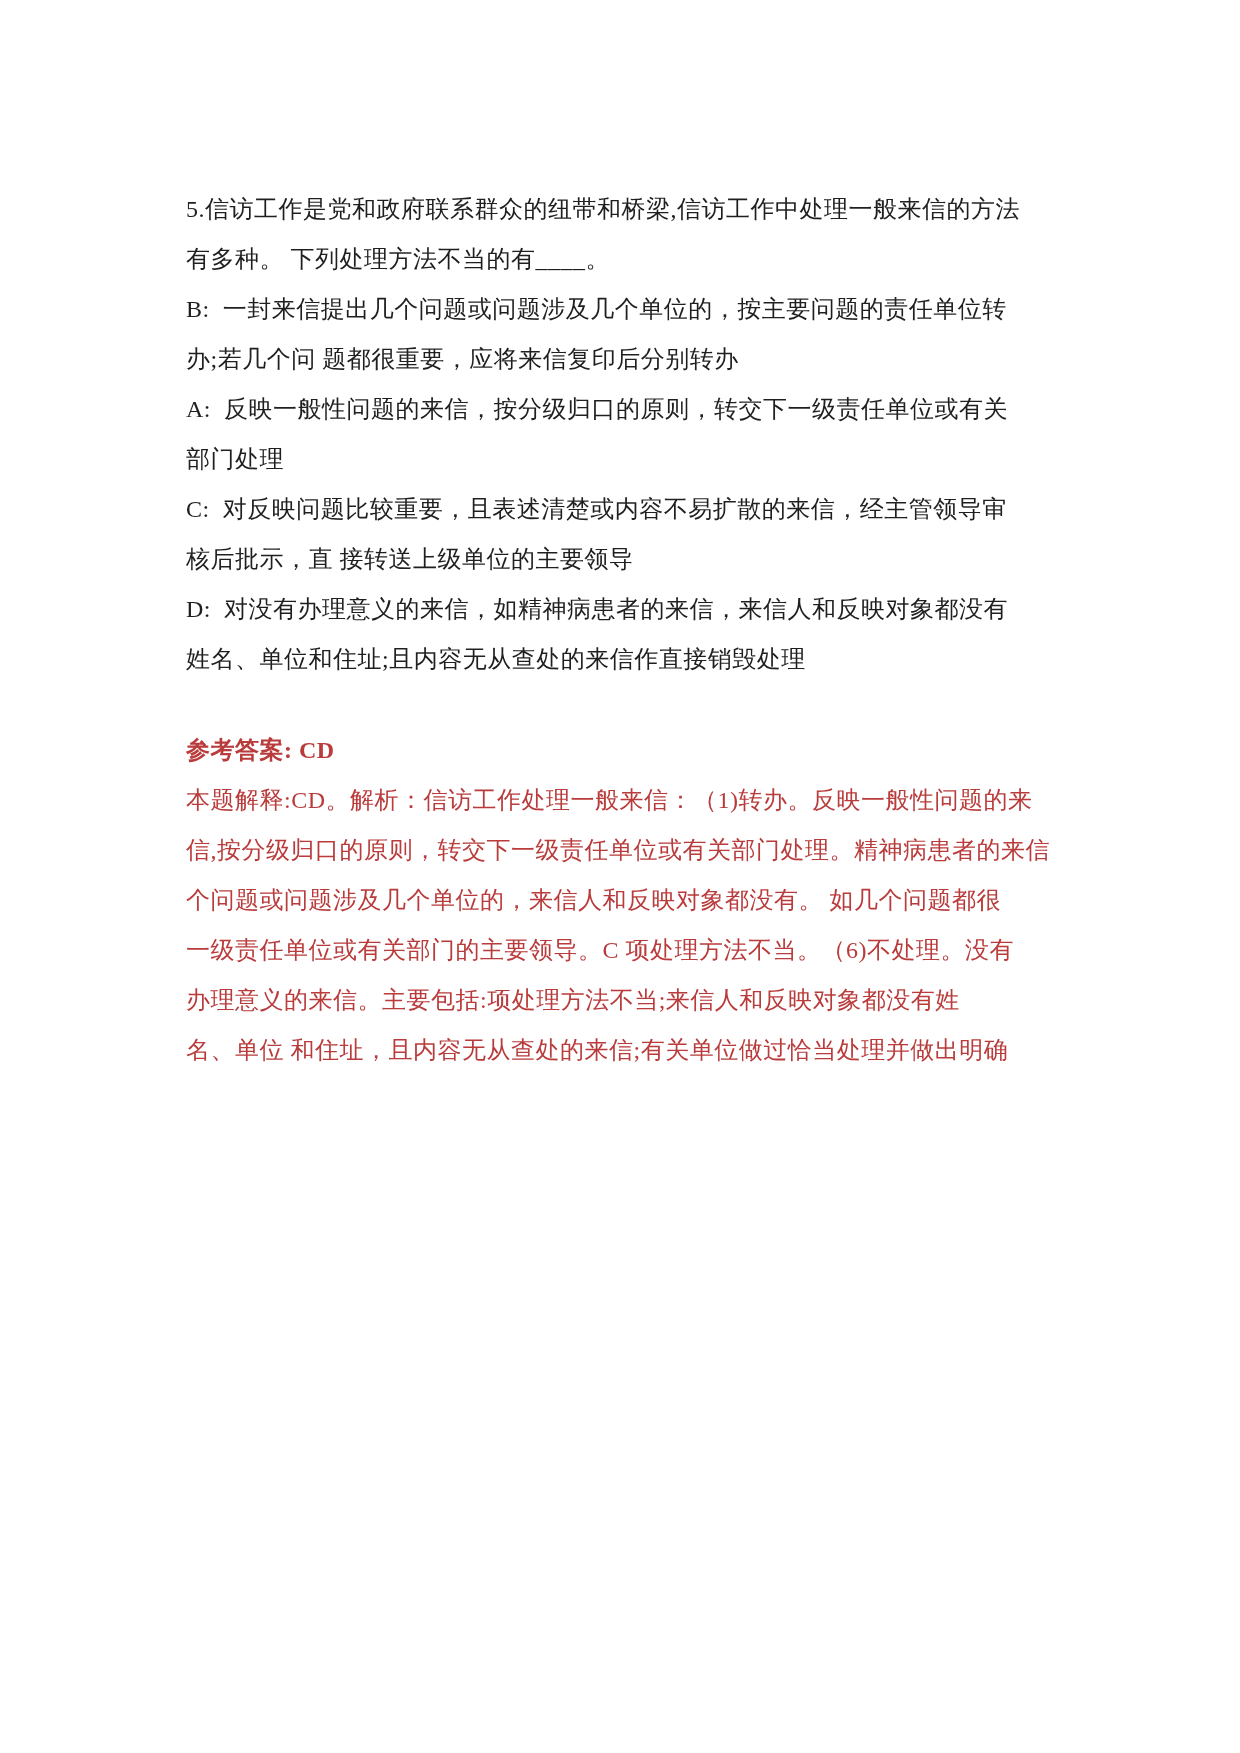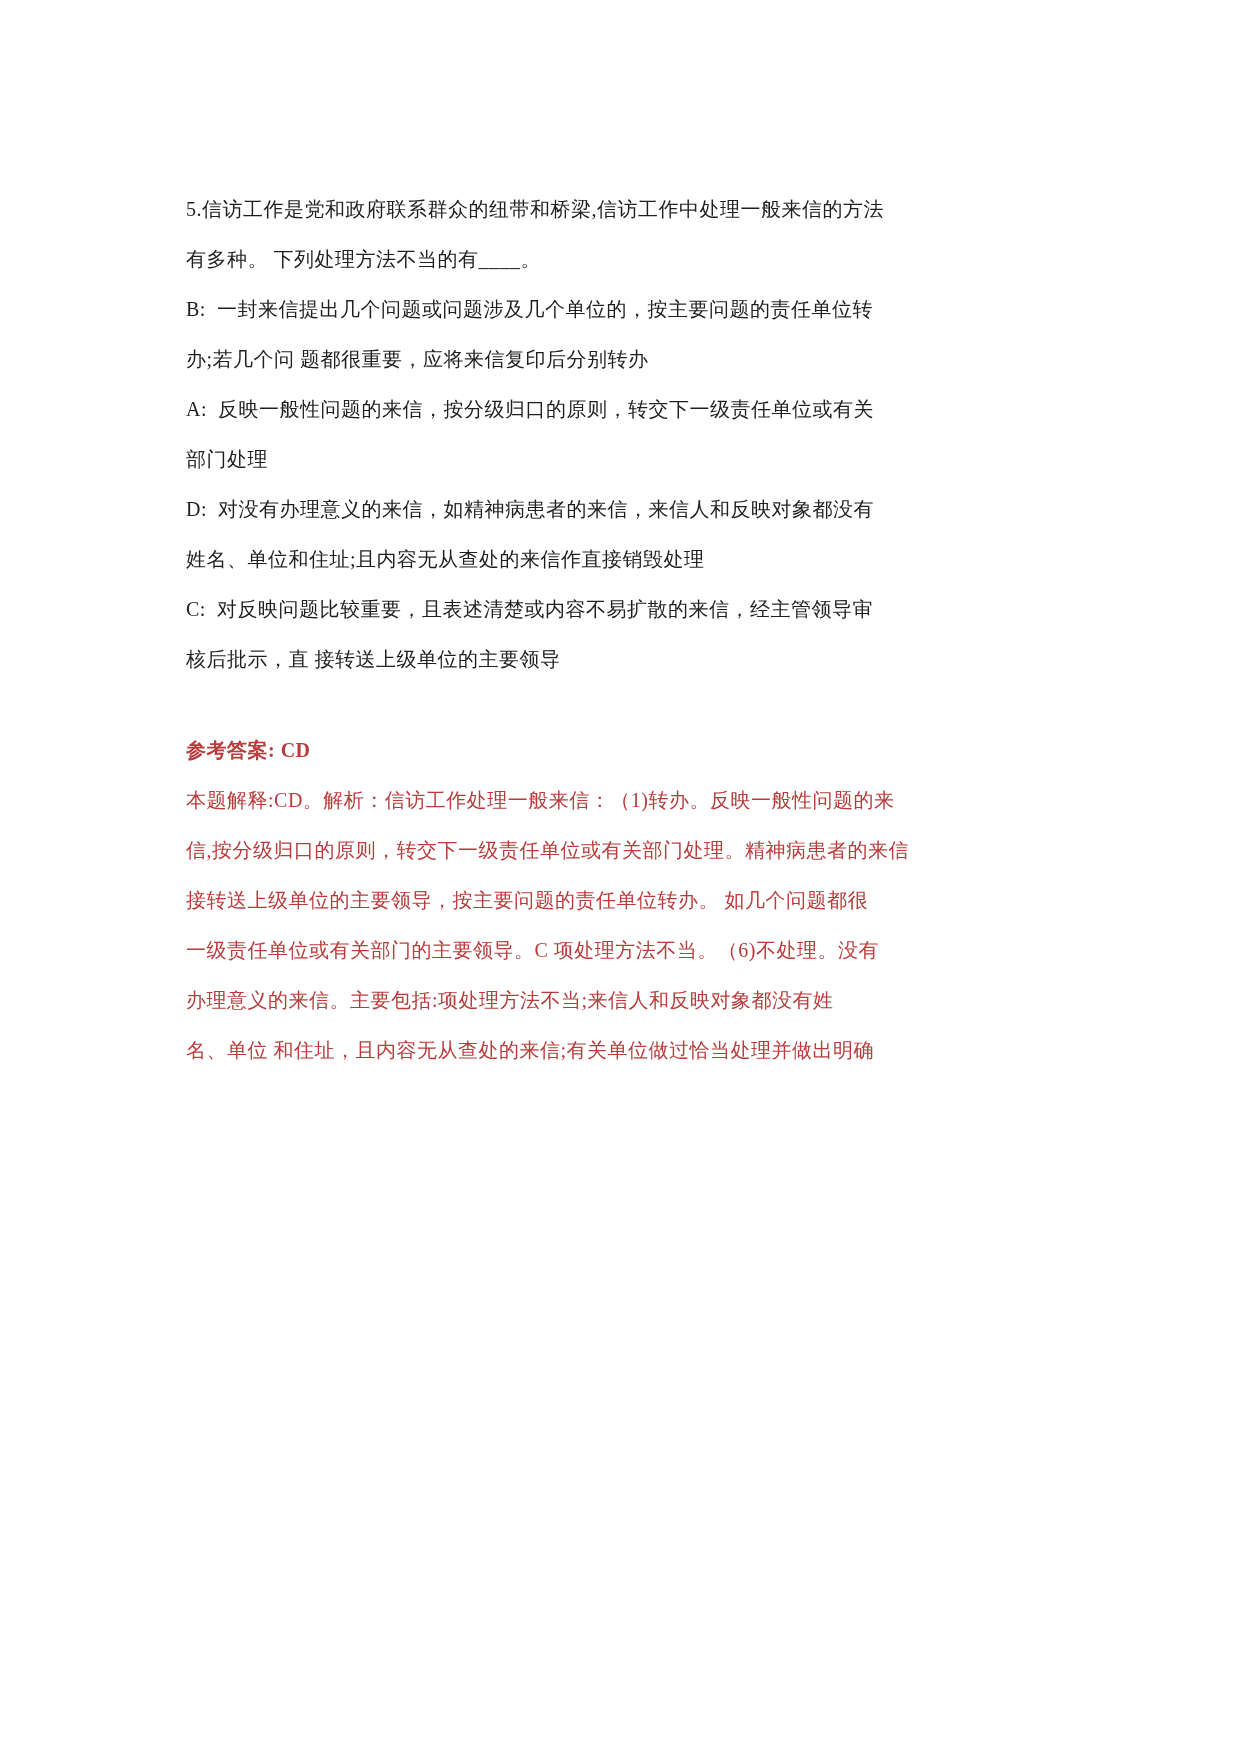--- a/index.html
+++ b/index.html
@@ -17,21 +17,21 @@
     font-family:"Liberation Serif","DejaVu Serif",serif;
     color:var(--body-text);
   }
   .content{
     position:absolute;
     left:186px;
     top:184px;
     width:880px;
   }
   .line{
-    font-size:20px;
+    font-size:24px;
     line-height:50px;
     white-space:pre-wrap;
     letter-spacing:0.5px;
   }
   .para{margin:0;padding:0;}
   .red, .red .line{color:var(--answer-red);}
   .gap-before-answer{margin-top:41px;font-weight:bold;}
 </style>
 </head>
 <body>
@@ -46,35 +46,35 @@
         </div>
       <div class="para">
           <div class="line">B:  一封来信提出几个问题或问题涉及几个单位的，按主要问题的责任单位转</div>
           <div class="line">办;若几个问 题都很重要，应将来信复印后分别转办</div>
         </div>
       <div class="para">
           <div class="line">A:  反映一般性问题的来信，按分级归口的原则，转交下一级责任单位或有关</div>
           <div class="line">部门处理</div>
         </div>
       <div class="para">
+          <div class="line">C:  对反映问题比较重要，且表述清楚或内容不易扩散的来信，经主管领导审</div>
+          <div class="line">核后批示，直 接转送上级单位的主要领导</div>
+        </div>
+      <div class="para">
           <div class="line">D:  对没有办理意义的来信，如精神病患者的来信，来信人和反映对象都没有</div>
           <div class="line">姓名、单位和住址;且内容无从查处的来信作直接销毁处理</div>
-        </div>
-      <div class="para">
-          <div class="line">C:  对反映问题比较重要，且表述清楚或内容不易扩散的来信，经主管领导审</div>
-          <div class="line">核后批示，直 接转送上级单位的主要领导</div>
         </div>
     </section>
 
     <section class="answer-block red">
       <div class="line gap-before-answer">参考答案: CD</div>
       <div class="para">
           <div class="line">本题解释:CD。解析：信访工作处理一般来信：（1)转办。反映一般性问题的来</div>
           <div class="line">信,按分级归口的原则，转交下一级责任单位或有关部门处理。精神病患者的来信</div>
-          <div class="line">接转送上级单位的主要领导，按主要问题的责任单位转办。 如几个问题都很</div>
+          <div class="line">个问题或问题涉及几个单位的，来信人和反映对象都没有。 如几个问题都很</div>
           <div class="line">一级责任单位或有关部门的主要领导。C 项处理方法不当。（6)不处理。没有</div>
           <div class="line">办理意义的来信。主要包括:项处理方法不当;来信人和反映对象都没有姓</div>
           <div class="line">名、单位 和住址，且内容无从查处的来信;有关单位做过恰当处理并做出明确</div>
         </div>
 
     </section>
 
   </div>
 </div>
 

